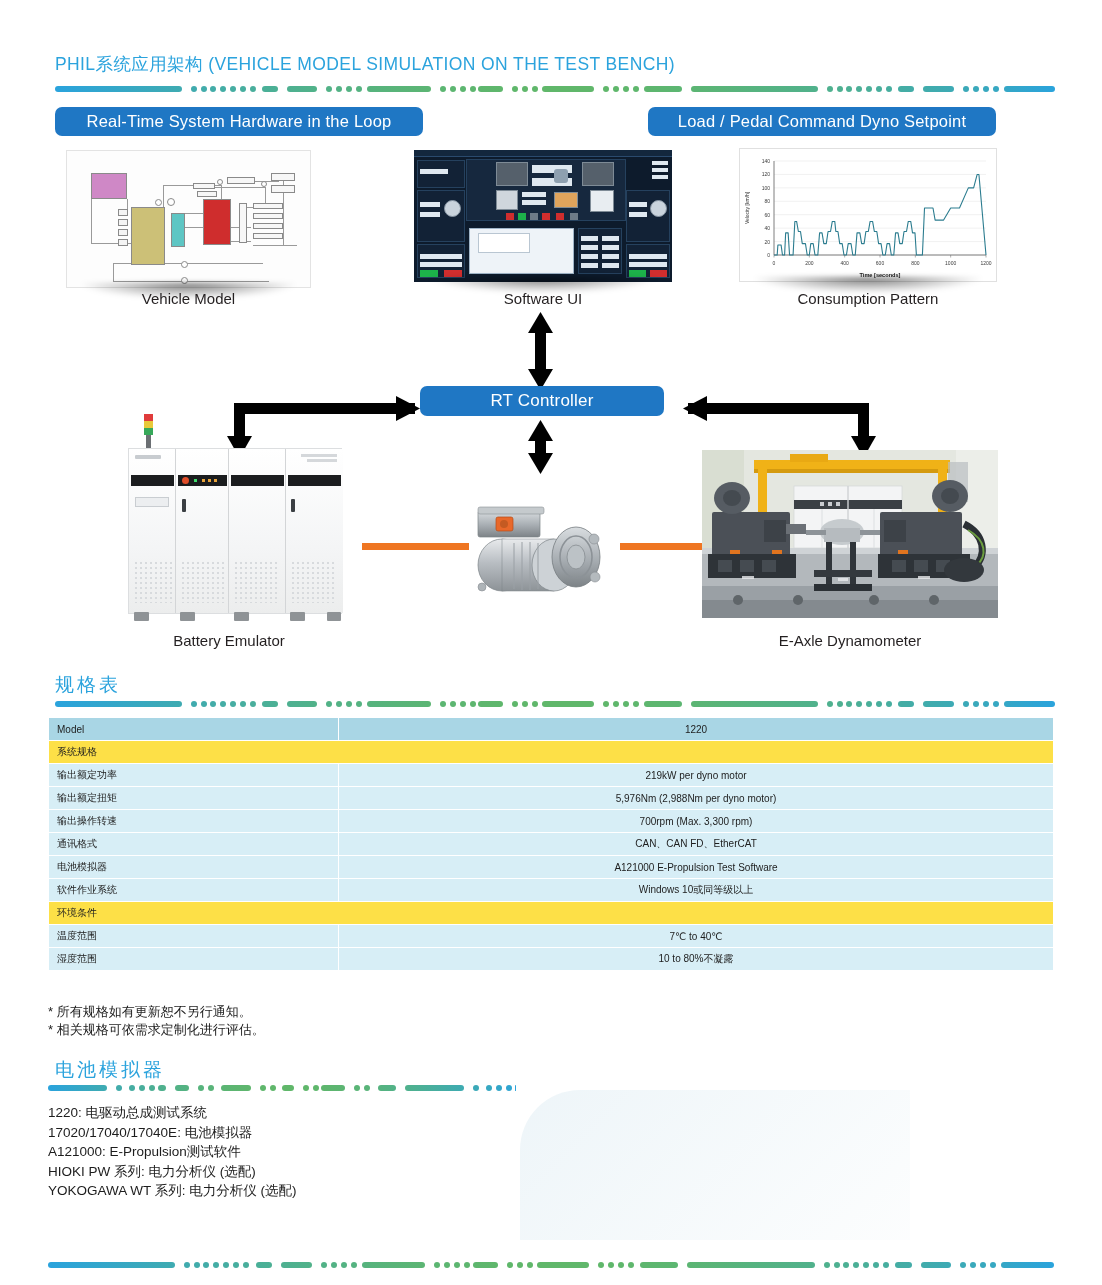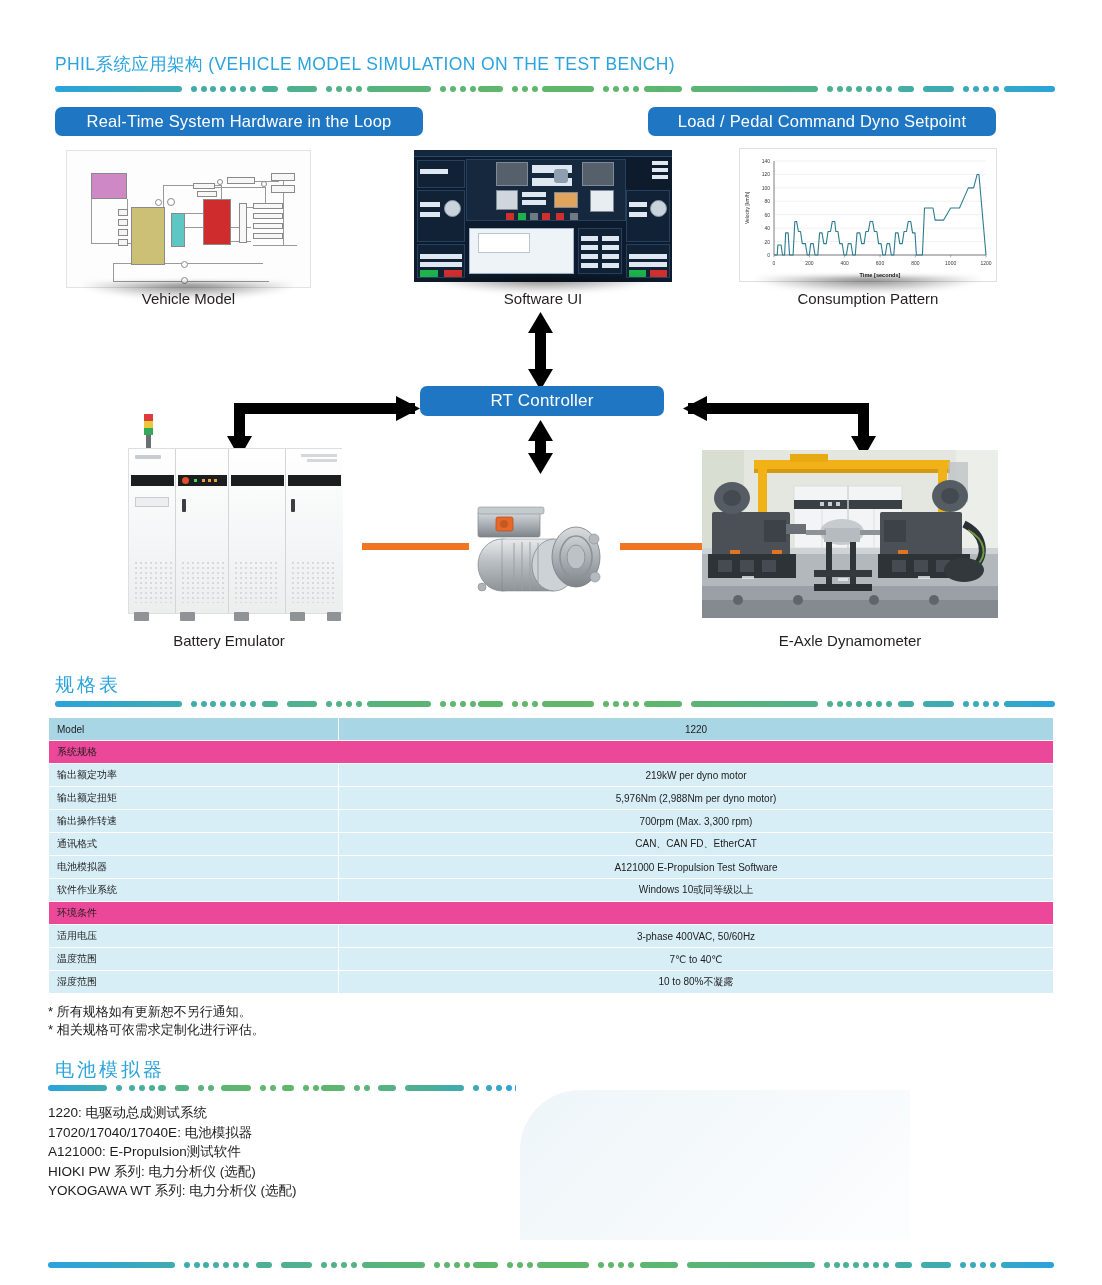--- a/index.html
+++ b/index.html
@@ -99,21 +99,21 @@
   }
   table.spec td {
     border: 1px solid #ffffff;
     padding: 4px 8px;
     height: 23px;
     color: #1d1d1d;
   }
   td.lbl { background: #d7eef6; width: 290px; }
   td.val { background: #d7eef6; text-align: center; }
   tr.hdr td { background: #a9d6e5; font-weight: normal; }
-  tr.group td { background: #ec4899; margin-top: 28px; }
+  tr.group td { background: #fde047; margin-top: 28px; }
 
   .note { position: absolute; font-size: 13px; line-height: 18px; color: #1d1d1d; }
   .order-list { position: absolute; font-size: 13.5px; line-height: 19.5px; color: #1d1d1d; white-space: pre-line; }
 
   .ghost { position:absolute; background:linear-gradient(135deg,rgba(236,244,248,.9),rgba(248,251,252,.4)); }
 </style>
 </head>
 <body>
 
 <div class="page">
@@ -634,24 +634,20 @@
           <td class="val">A121000 E-Propulsion Test Software</td>
         </tr>
         <tr>
           <td class="lbl">软件作业系统</td>
           <td class="val">Windows 10或同等级以上</td>
         </tr>
         <tr class="group">
           <td class="lbl" colspan="2">环境条件</td>
         </tr>
         <tr>
-          <td class="lbl">适用电压</td>
-          <td class="val">3-phase 400VAC, 50/60Hz</td>
-        </tr>
-        <tr>
           <td class="lbl">温度范围</td>
           <td class="val">7℃ to 40℃</td>
         </tr>
         <tr>
           <td class="lbl">湿度范围</td>
           <td class="val">10 to 80%不凝露</td>
         </tr>
       </tbody>
   </table>
 

